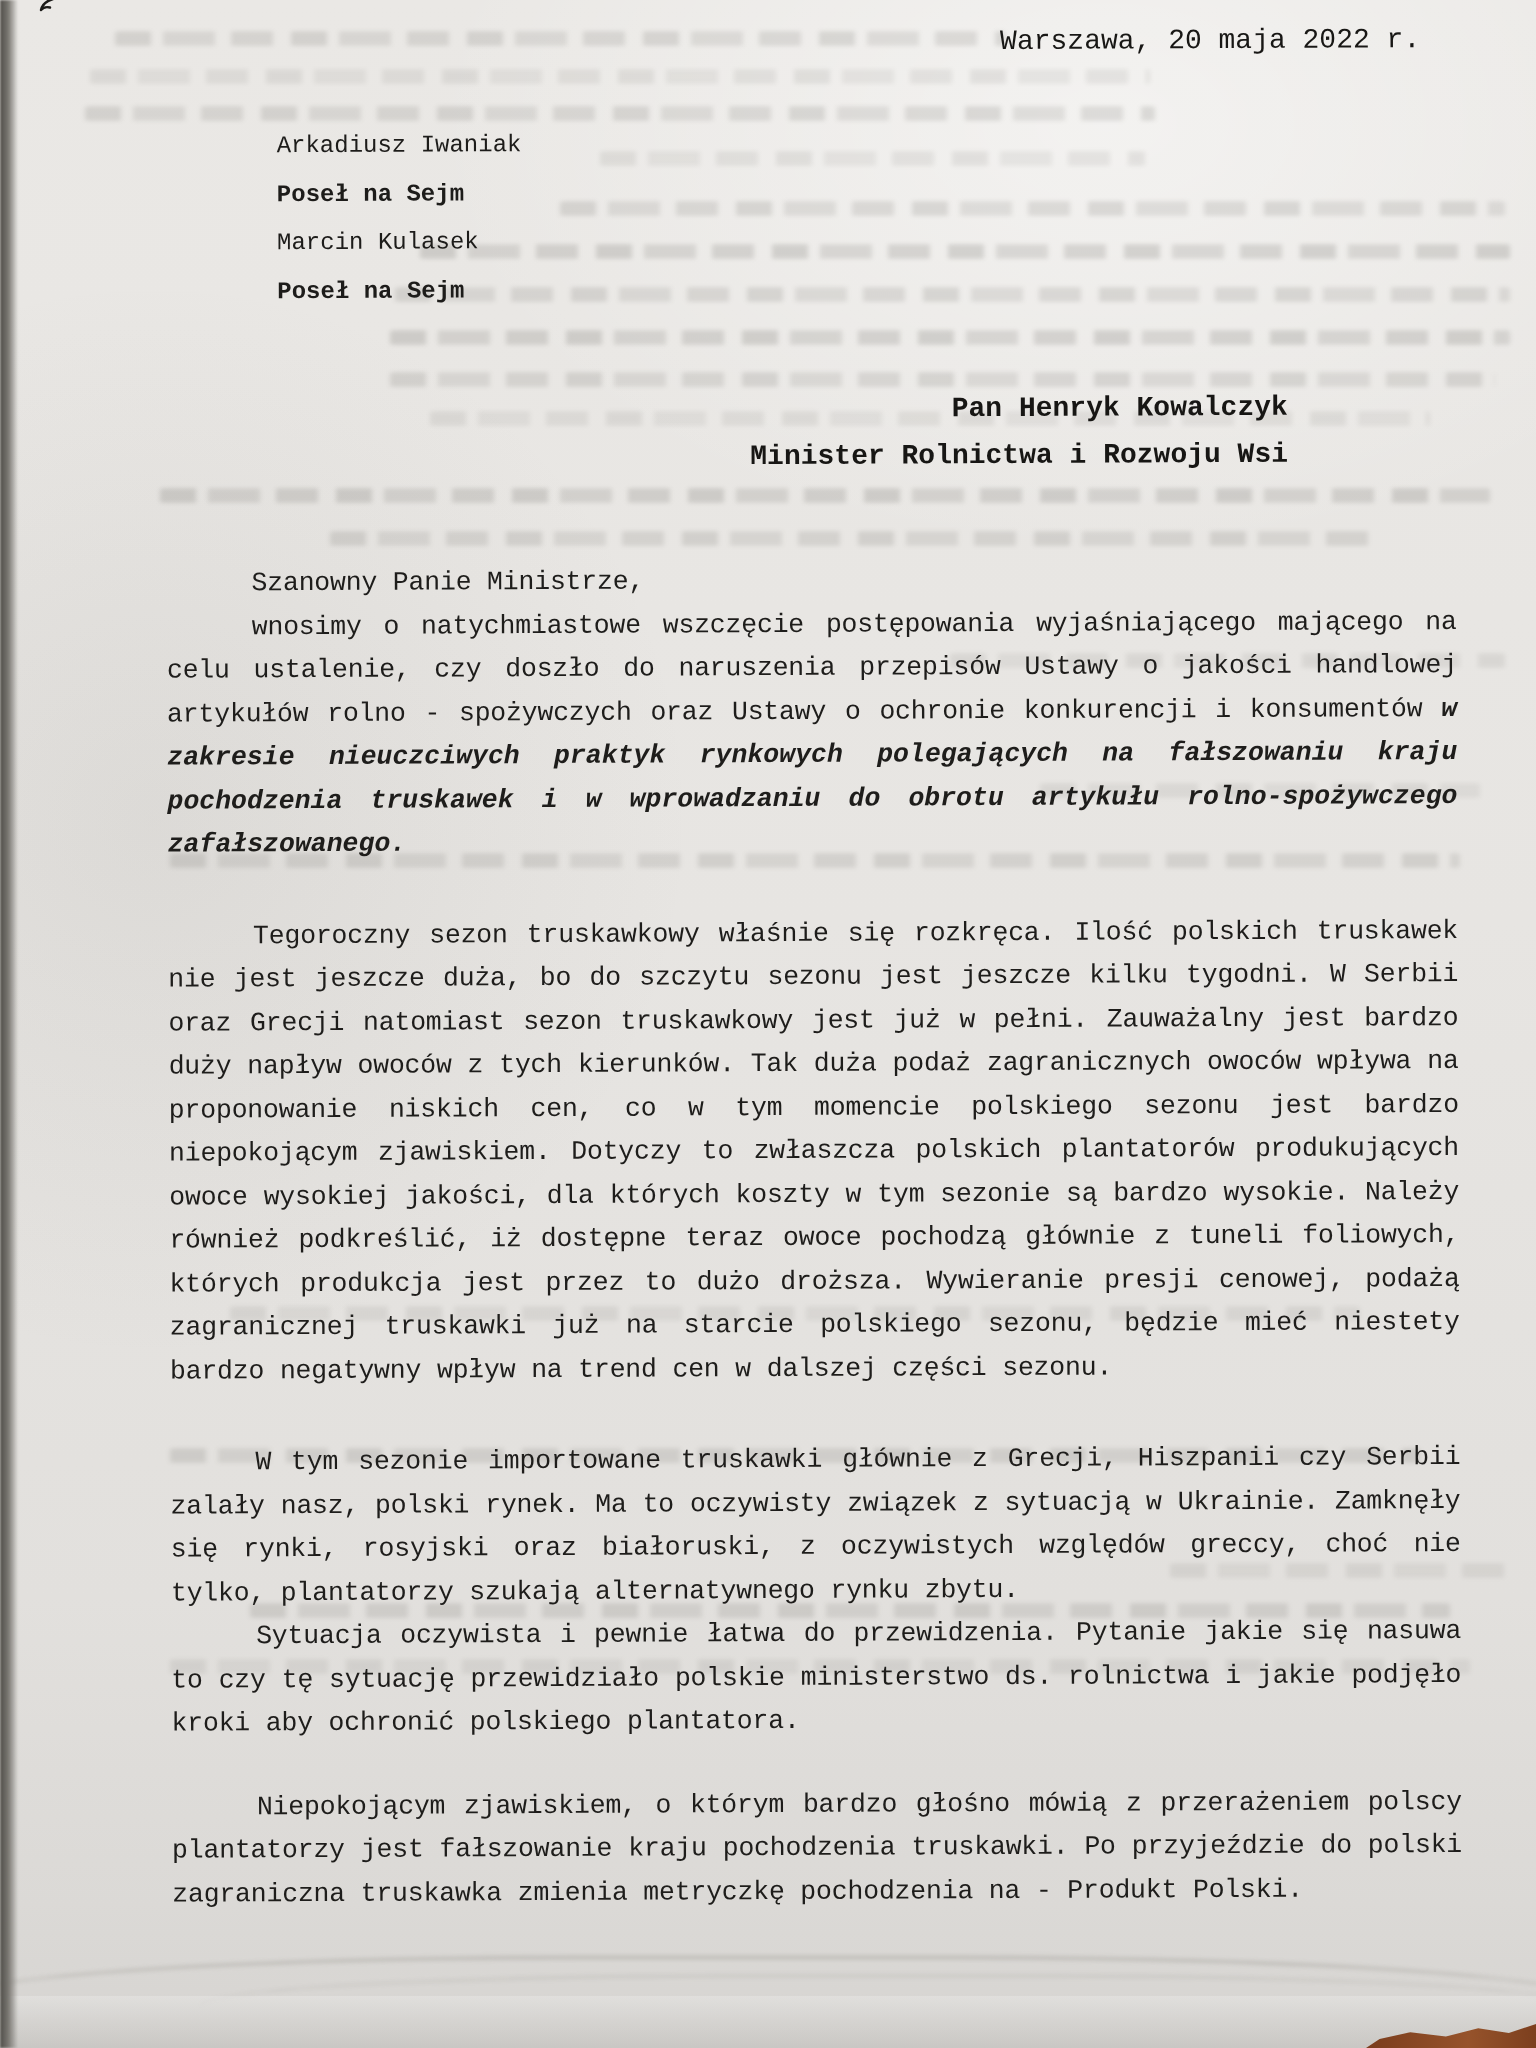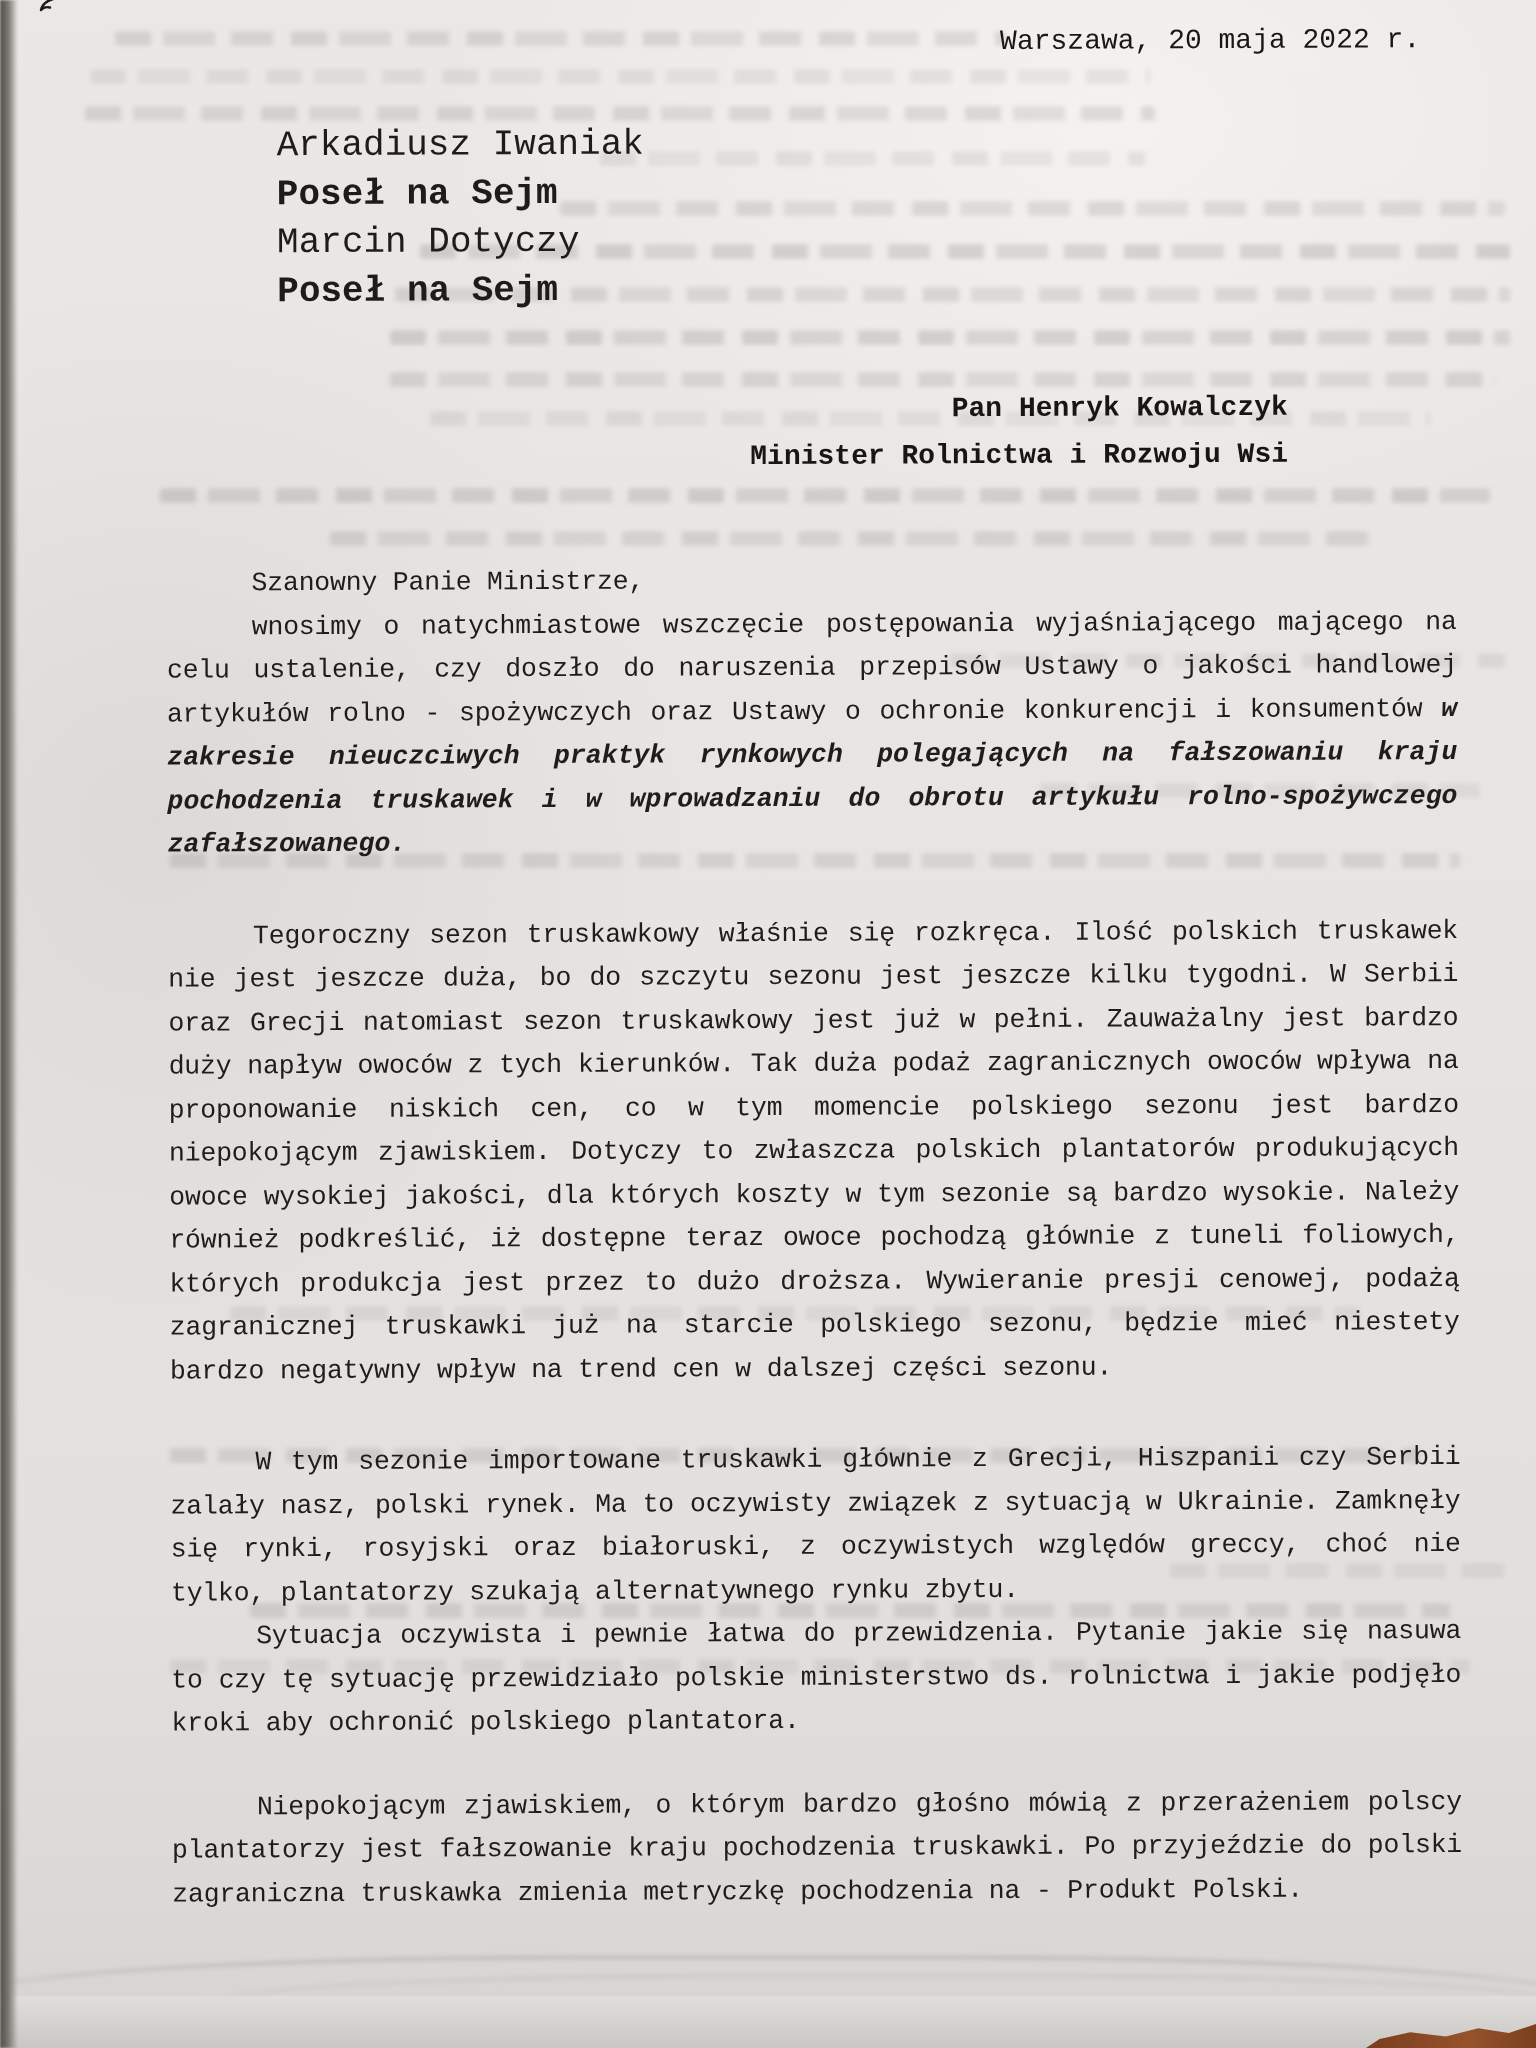--- a/index.html
+++ b/index.html
@@ -64,21 +64,21 @@
   .ghost.strong{opacity:0.44;}
 
   .content{position:absolute;inset:0;transform:rotate(-0.25deg);transform-origin:50% 45%;}
 
   .date{
     position:absolute;top:26px;right:112px;
     font-size:28px;line-height:34px;color:#181715;
   }
   .sender{
     position:absolute;top:120px;left:280px;
-    font-size:36px;line-height:48.5px;
+    font-size:24px;line-height:48.5px;
   }
   .sender .b{font-weight:700;}
   .recipient{
     position:absolute;top:386px;right:246px;
     text-align:right;font-size:28px;line-height:47px;font-weight:700;color:#171614;
   }
   .body{
     position:absolute;top:560px;left:168px;width:1290px;
     font-size:26.5px;line-height:43.5px;letter-spacing:-0.2px;
     text-align:justify;color:#1e1d1b;
@@ -116,21 +116,21 @@
   <div class="ghost" style="top:1602px;left:250px; width:1200px;"></div>
   <div class="ghost faint" style="top:1658px;left:170px; width:1300px;"></div>
 
   <div class="content">
 
     <div class="date">Warszawa, 20 maja 2022 r.</div>
 
     <div class="sender">
       <div>Arkadiusz Iwaniak</div>
       <div class="b">Poseł na Sejm</div>
-      <div>Marcin Dotyczy</div>
+      <div>Marcin Kulasek</div>
       <div class="b">Poseł na Sejm</div>
     </div>
 
     <div class="recipient">
       <div>Pan Henryk Kowalczyk</div>
       <div>Minister Rolnictwa i Rozwoju Wsi</div>
     </div>
 
     <div class="body">
       <p class="salutation">Szanowny Panie Ministrze,</p>

